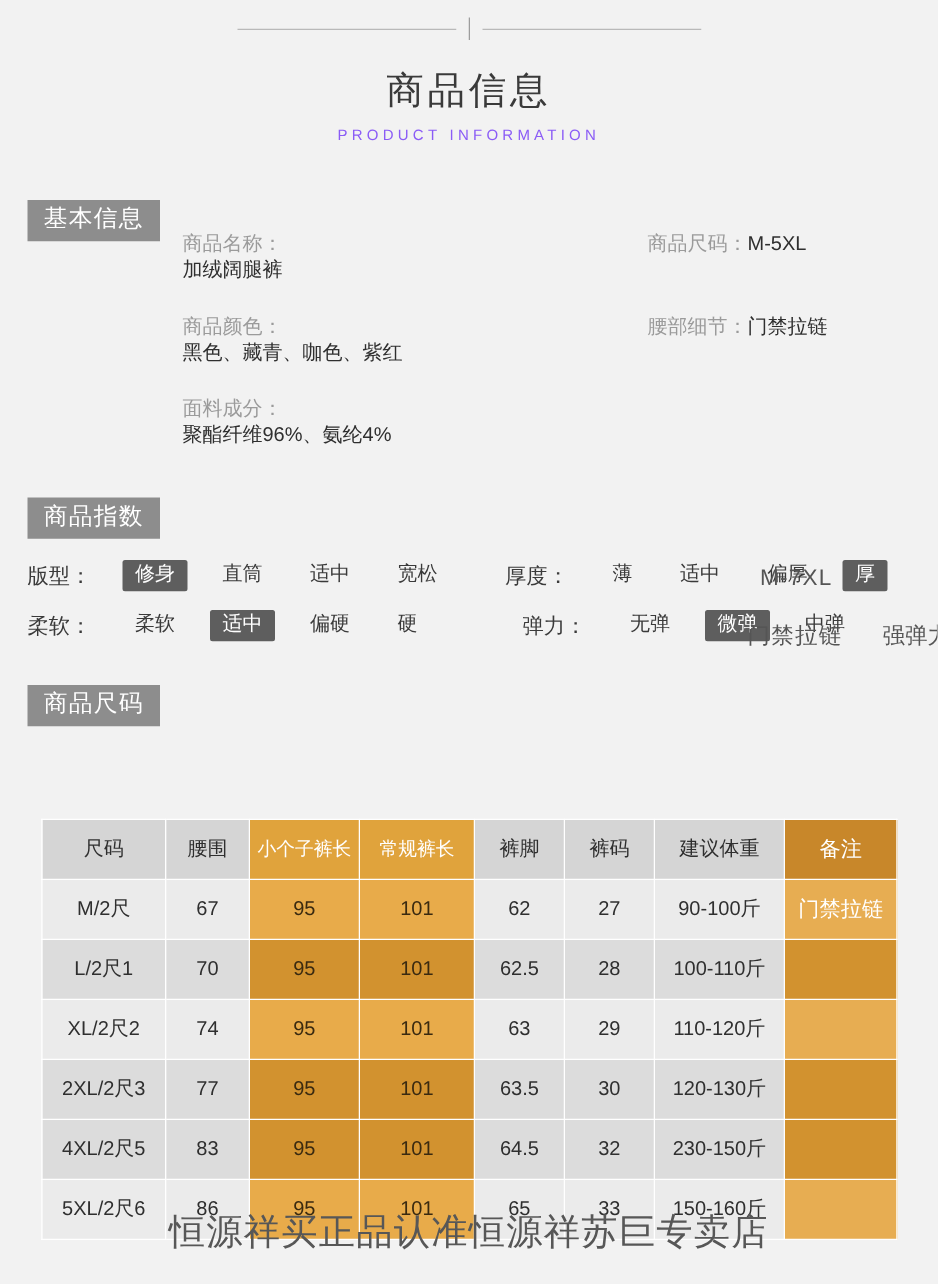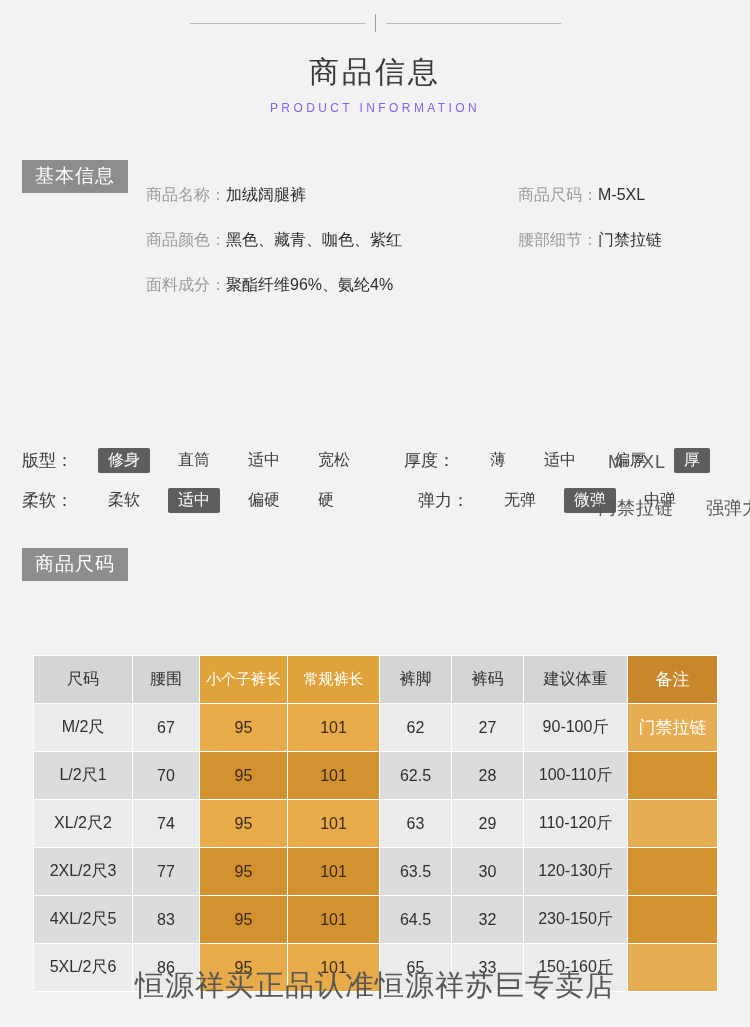--- a/index.html
+++ b/index.html
@@ -81,21 +81,21 @@
     width: 590px;
   }
   .basic-row {
     display: flex;
     margin-bottom: 24px;
   }
   .bi-cell {
     display: flex;
     align-items: baseline;
   }
-  .bi-cell.left { width: 372px; }
+  .bi-cell.left { width: 372px; flex-direction: column; }
   .bi-key {
     color: #9b9b9b;
     font-size: 16px;
     white-space: nowrap;
   }
   .bi-val {
     color: #2f2f2f;
     font-size: 16px;
     white-space: nowrap;
   }
@@ -256,20 +256,21 @@
       </div>
     </div>
     <div class="basic-row">
       <div class="bi-cell left">
         <span class="bi-key">面料成分：</span>
         <span class="bi-val">聚酯纤维96%、氨纶4%</span>
       </div>
     </div>
   </div>
 
+  <div class="section-label sec-index">商品指数</div>
 
   <div class="index-wrap">
     <div class="idx-row">
       <div class="idx-group left">
         <span class="idx-label">版型：</span>
         <span class="opt sel">修身</span>
         <span class="opt">直筒</span>
         <span class="opt">适中</span>
         <span class="opt">宽松</span>
       </div>

